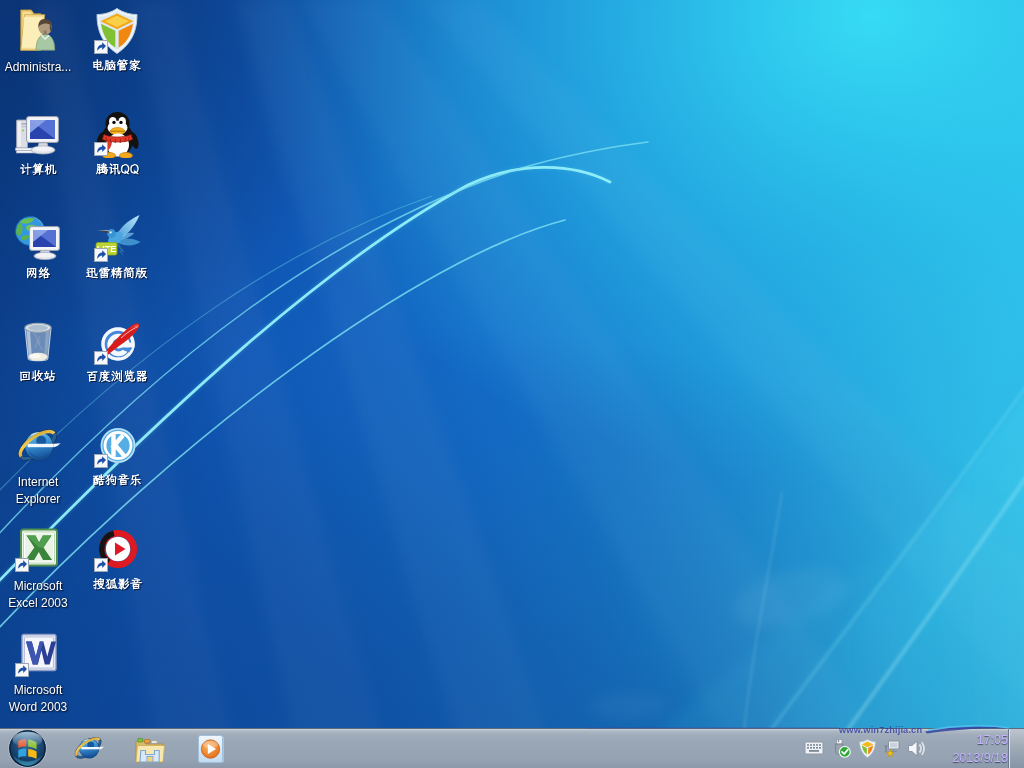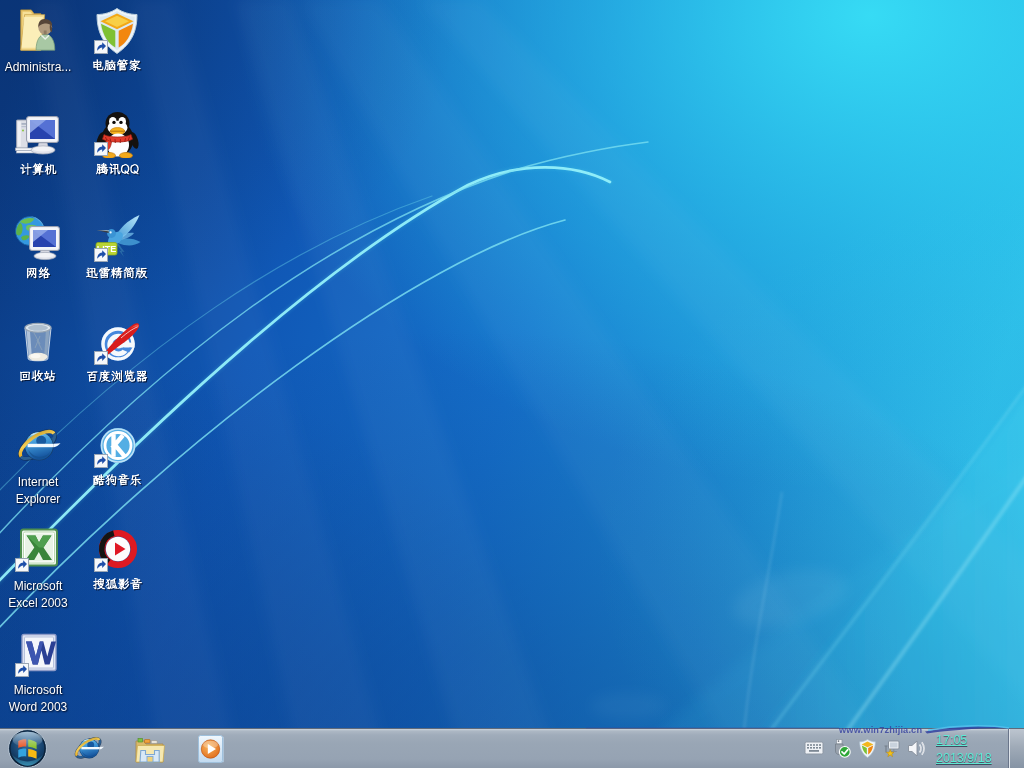--- a/index.html
+++ b/index.html
@@ -3,22 +3,22 @@
 <style>
 html,body{margin:0;padding:0;width:1024px;height:768px;overflow:hidden;
  font-family:"Liberation Sans",sans-serif;background:#0c3d80;}
 #scr{position:relative;width:1024px;height:768px;overflow:hidden;}
 #wp{position:absolute;left:0;top:0;}
 .lbl{position:absolute;color:#fff;font-size:12px;line-height:16.5px;text-align:center;
  text-shadow:1px 1.2px 1.5px rgba(3,15,40,0.95), 0 0 2px rgba(3,15,40,0.6);}
 #bar{position:absolute;left:0;top:728px;width:1024px;height:40px;
  background:linear-gradient(180deg,#ccd4dc 0,#adb8c4 2px,#a0acba 6px,#99a6b5 14px,#96a3b3 30px,#8a97a8 40px);
  border-top:1px solid #5f6a7a;box-sizing:border-box;}
-#clock{position:absolute;left:936px;top:731px;width:72px;text-align:left;color:#5eead4;
- font-size:12.5px;line-height:18px;text-shadow:0 1px 1px rgba(30,40,60,.7);text-decoration:underline;}
+#clock{position:absolute;left:936px;top:731px;width:72px;text-align:right;color:#c4b5fd;
+ font-size:12.5px;line-height:18px;text-shadow:0 1px 1px rgba(30,40,60,.7);}
 #sdesk{position:absolute;left:1008px;top:729px;width:16px;height:39px;
  background:linear-gradient(180deg,#bcc5cf 0,#a0abb8 45%,#8694a5 100%);
  border-left:1px solid #69758a;box-shadow:inset 1px 0 0 #dfe5ec, inset -1px 0 0 #7e8a9b;}
 </style></head><body>
 <div id="scr">
 
 <svg id="wp" width="1024" height="768" viewBox="0 0 1024 768">
 <defs>
 <linearGradient id="base" x1="0" y1="0.15" x2="1" y2="0.38">
  <stop offset="0" stop-color="#0b3a82"></stop>

